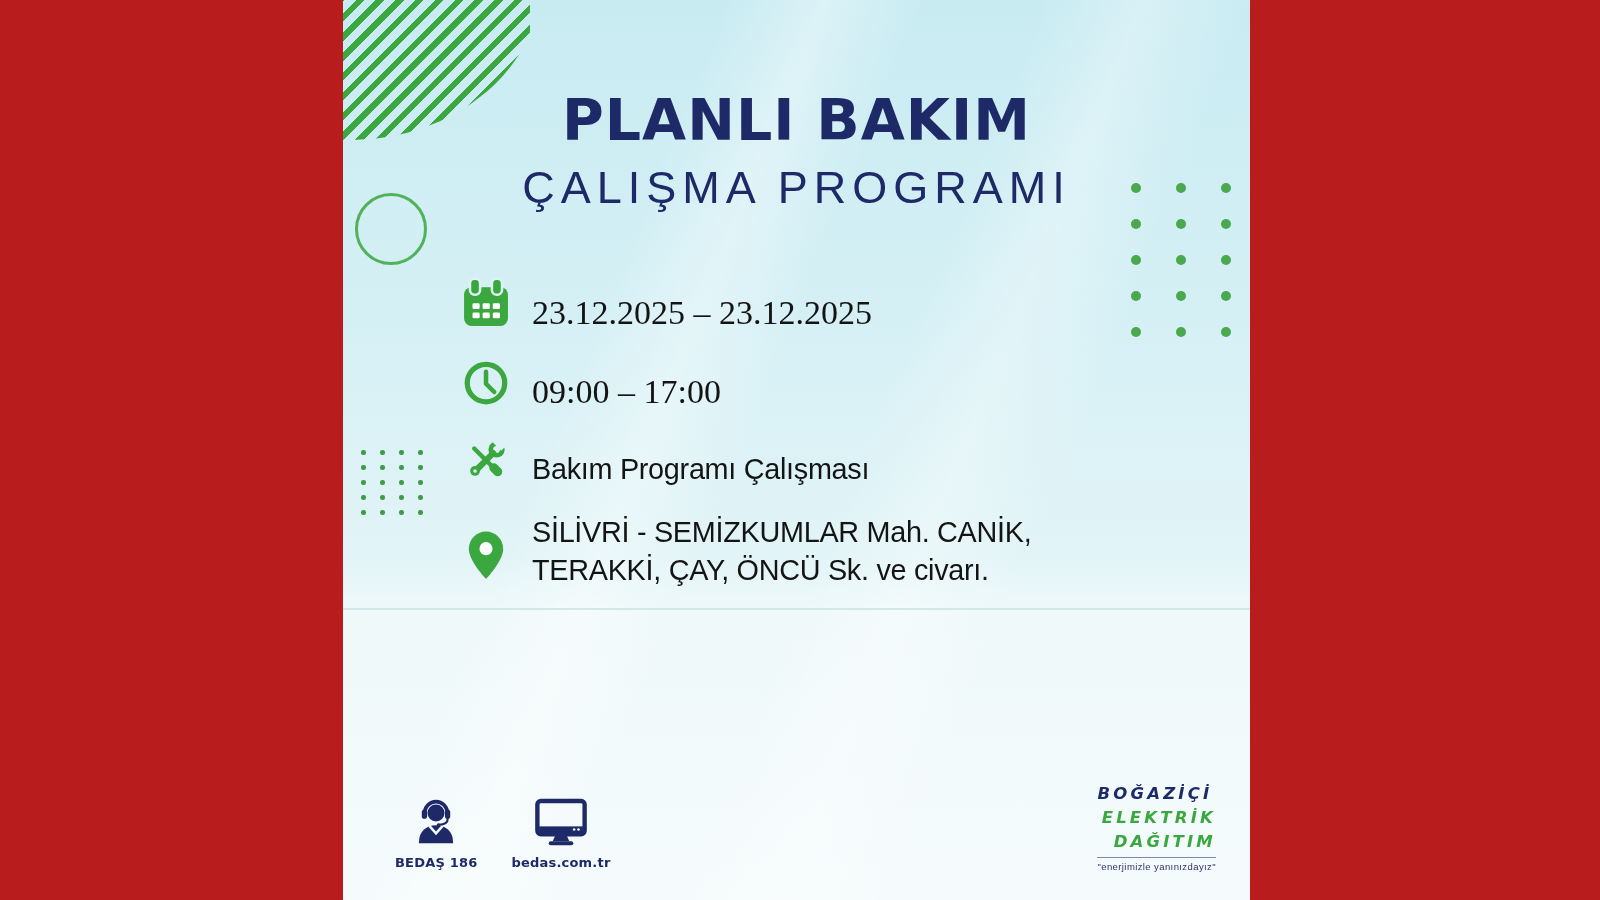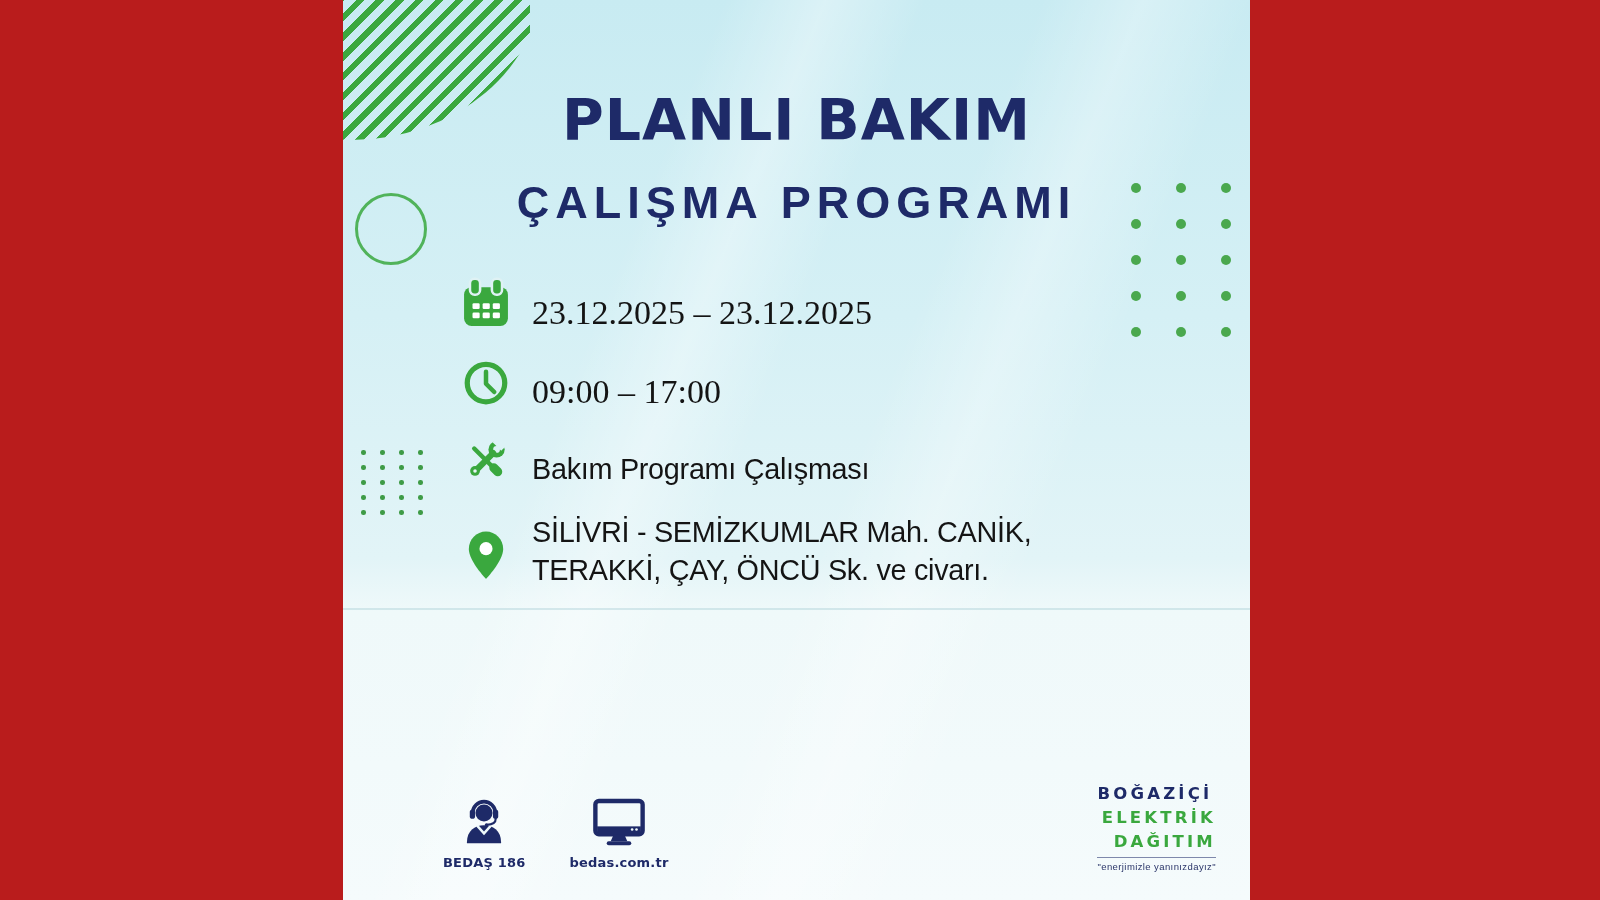--- a/index.html
+++ b/index.html
@@ -27,40 +27,40 @@
   }
   .dots-grid { position: absolute; display: grid; }
   .dots-right { left: 788px; top: 183px; grid-template-columns: repeat(3, 45px); grid-auto-rows: 36px; }
   .dots-right .dot { width: 10px; height: 10px; border-radius: 50%; background: #4aa84e; }
   .dots-left { left: 18px; top: 450px; grid-template-columns: repeat(4, 19px); grid-auto-rows: 15px; }
   .dots-left .dot { width: 4.5px; height: 4.5px; border-radius: 50%; background: #3e9b46; }
 
   
   .header { position: absolute; left: 0; right: 0; top: 92px; text-align: center; color: #1e2a68; }
   .title { font-family: "DejaVu Sans", sans-serif; font-weight: 800; font-size: 57px; letter-spacing: 1px; line-height: 1.0; }
-  .subtitle { font-family: "Liberation Sans", sans-serif; font-weight: 700; font-size: 45px; letter-spacing: 6px; margin-top: 28px; }
+  .subtitle { font-family: "Liberation Sans", sans-serif; font-weight: 400; font-size: 45px; letter-spacing: 6px; margin-top: 13px; }
 
   
   .info { position: absolute; left: 115px; top: 276px; width: 720px; }
   .info-row { display: flex; align-items: flex-end; margin-bottom: 23px; }
   .info-icon { width: 56px; height: 56px; flex: 0 0 56px; margin-right: 18px; display: flex; align-items: center; justify-content: center; }
   .info-text { color: #141414; }
   .text-serif { font-family: "Liberation Serif", serif; font-size: 34px; padding-top: 8px; }
   .text-sans  { font-family: "Liberation Sans", sans-serif; font-size: 30px; font-weight: 500; letter-spacing: -0.3px; padding-top: 9px; transform: scaleX(.96); transform-origin: left top; }
   .row-work .info-icon { height: 52px; }
   .row-location .info-text { max-width: 650px; line-height: 1.26; padding-top: 4px; }
 
   
-  .footer-contacts { position: absolute; left: 52px; top: 793px; display: flex; gap: 44px; margin-left: 48px; }
+  .footer-contacts { position: absolute; left: 52px; top: 793px; display: flex; gap: 34px; }
   .contact { display: flex; flex-direction: column; align-items: center; }
   .contact-icon { height: 56px; display: flex; align-items: flex-end; justify-content: center; }
   .contact-label { margin-top: 6px; font-family: "DejaVu Sans", sans-serif; font-weight: bold; font-size: 13px; color: #1e2a68; letter-spacing: .2px; white-space: nowrap; }
 
   .logo { position: absolute; right: 34px; top: 782px; display: flex; flex-direction: column; }
-  .logo-line { font-family: "DejaVu Sans", sans-serif; font-weight: bold; font-size: 16.5px; letter-spacing: 3.2px; line-height: 24px; white-space: nowrap; }
+  .logo-line { font-family: "DejaVu Sans", sans-serif; font-weight: bold; font-size: 16.5px; letter-spacing: 3.2px; line-height: 24px; white-space: nowrap; font-style: italic; }
   .logo-navy { color: #1e2a68; }
   .logo-green { color: #3aa83e; text-align: right; }
   .logo-rule { height: 1px; background: rgba(30,42,104,.55); margin: 3px 0 3px 0; }
   .logo-tagline { font-family: "Liberation Sans", sans-serif; font-size: 9.5px; color: #2a3568; letter-spacing: .4px; text-align: center; }
 </style>
 </head>
 <body>
 
 <div class="page">
   <div class="card">

